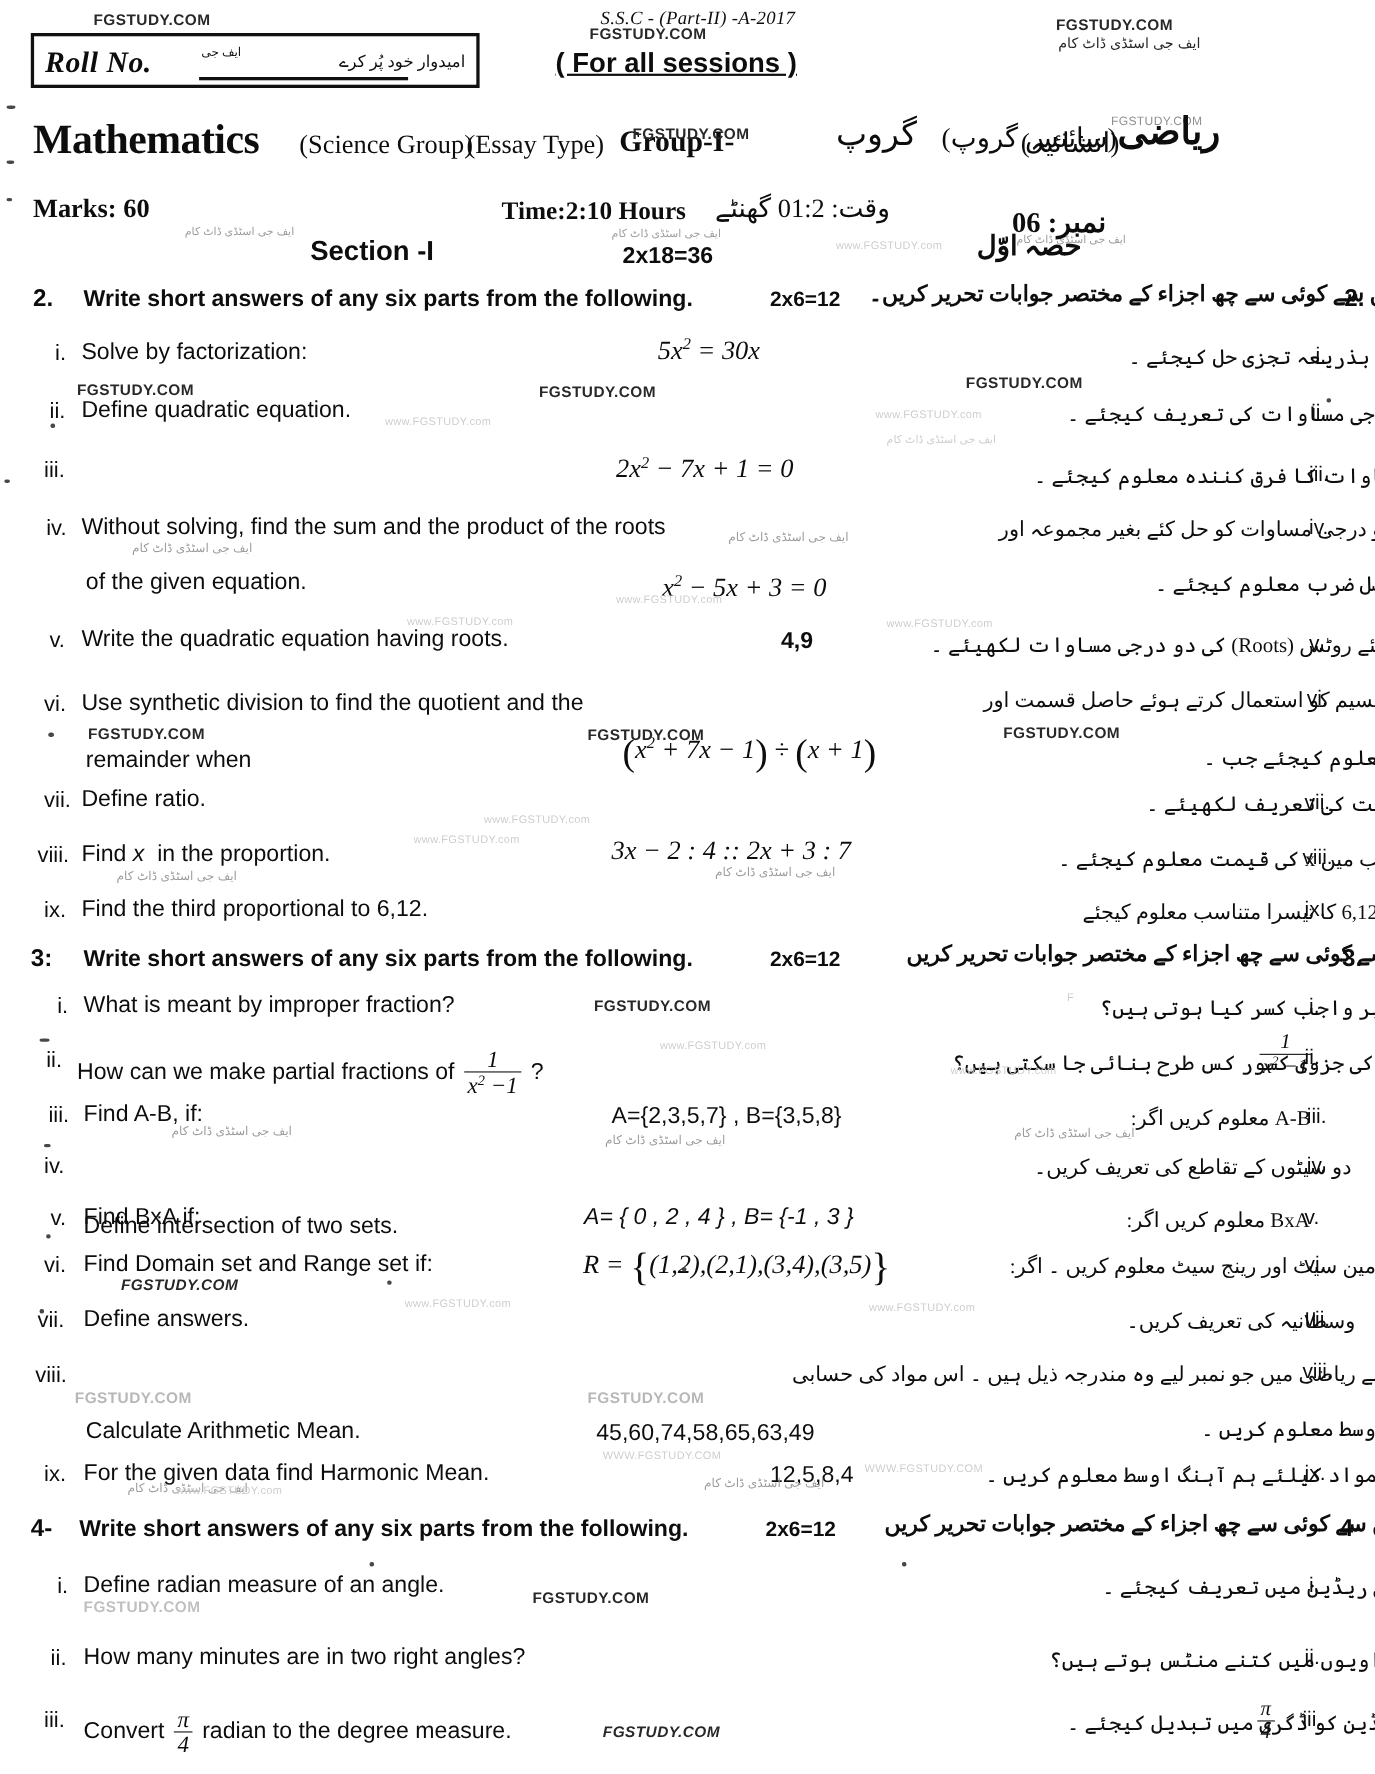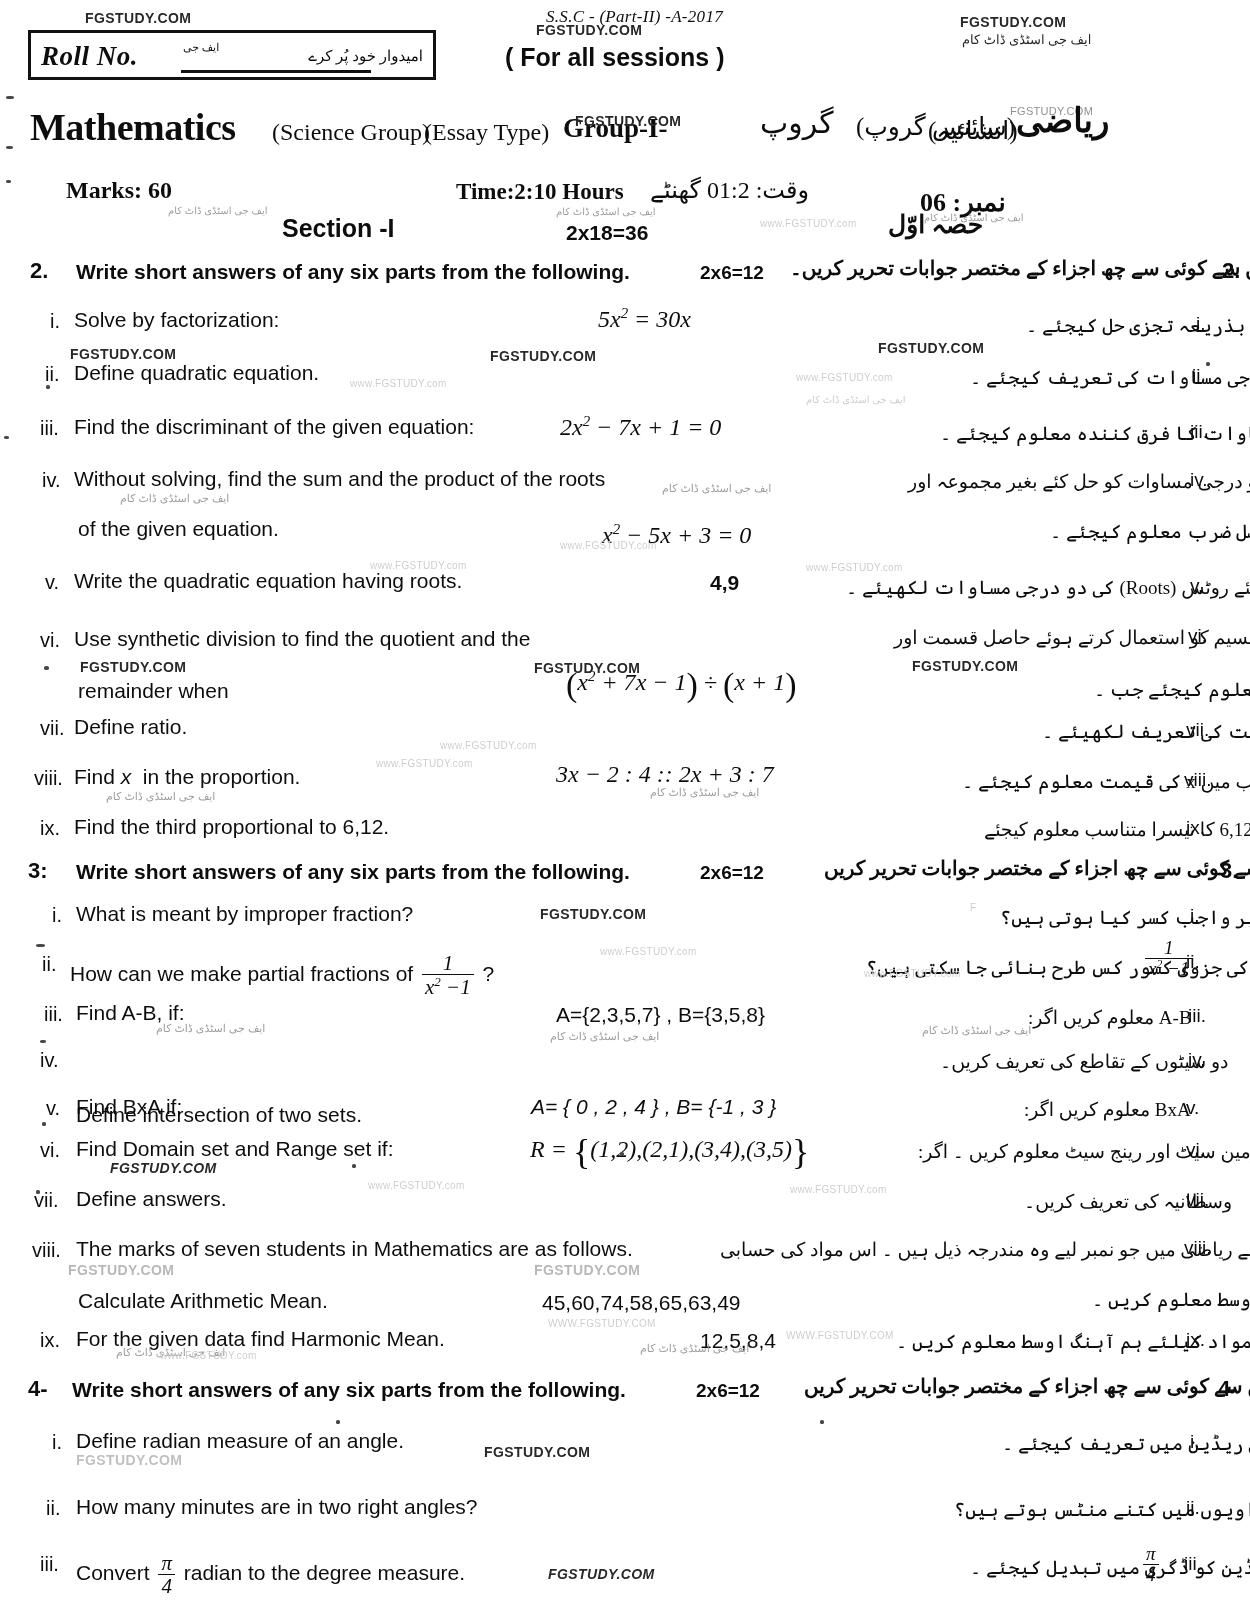--- a/index.html
+++ b/index.html
@@ -72,21 +72,21 @@
     font-family: "Liberation Serif", serif;
     font-weight: bold; font-size: 27px;
   }
   .urdu { direction: rtl; unicode-bidi: bidi-override; }
   .urdu-title {
     font-size: 34px; font-weight: bold; direction: rtl;
   }
   .urdu-title-sub { font-size: 25px; direction: rtl; }
   .marks {
     font-family: "Liberation Serif", serif;
-    font-weight: bold; font-size: 24px; margin-left: 36px;
+    font-weight: bold; font-size: 24px;
   }
   .time {
     font-family: "Liberation Serif", serif;
     font-weight: bold; font-size: 23px;
   }
   .section {
     font-family: "Liberation Sans", sans-serif;
     font-weight: bold; font-size: 25px;
   }
   .totalmarks {
@@ -199,21 +199,21 @@
   <div id="rollbox">
     <div id="rollbox-inner">
       <span class="roll-label">Roll No.</span>
       <span class="roll-rule"></span>
       <span class="roll-urdu-sm urdu">ایف جی</span>
       <span class="roll-urdu urdu">امیدوار خود پُر کرے</span>
     </div>
   </div>
 
   <div class="t exam-code" style="left:546px; top:8px;">S.S.C - (Part-II) -A-2017</div>
-  <div class="t sessions" style="left:505px; top:45px;">( For all sessions )</div>
+  <div class="t sessions" style="left:505px; top:45px;text-decoration:underline;">( For all sessions )</div>
 
   <div class="t subject" style="left:30px; top:108px;">Mathematics</div>
   <div class="t subject-sub" style="left:272px; top:120px;">(Science Group)</div>
   <div class="t subject-sub" style="left:424px; top:120px;">(Essay Type)</div>
   <div class="t group-en" style="left:563px; top:115px;">Group-I-</div>
   <div class="t urdu" style="left:760px; top:108px; font-size:30px;">گروپ</div>
   <div class="wm dark" style="left:575px; top:113px;">FGSTUDY.COM</div>
   <div class="wm mid" style="left:1010px; top:105px; color:#8d8d8d;">FGSTUDY.COM</div>
 
   <div class="t urdu-title" style="left:1016px; top:104px;">ریاضی</div>
@@ -251,21 +251,20 @@
 
   <div class="t inum" style="left:45px; top:364px;">ii.</div>
   <div class="t itext" style="left:74px; top:362px;">Define quadratic equation.</div>
   <div class="t iurdu" style="left:970px; top:368px;">دو درجی مساوات کی تعریف کیجئے ۔</div>
   <div class="t iurdu-num" style="left:1192px; top:366px;">ii.</div>
   <div class="wm faint" style="left:350px; top:378px;">www.FGSTUDY.com</div>
   <div class="wm faint" style="left:796px; top:372px;">www.FGSTUDY.com</div>
   <div class="wm faint urdu" style="left:806px; top:394px;">ایف جی اسٹڈی ڈاٹ کام</div>
 
   <div class="t inum" style="left:40px; top:418px;">iii.</div>
-  <div class="t itext" style="left:74px; top:416px;">Find the discriminant of the given equation:</div>
   <div class="t math" style="left:560px; top:414px;">2<i>x</i><sup>2</sup> − 7<i>x</i> + 1 = 0</div>
   <div class="t iurdu" style="left:940px; top:424px;">دی گئی مساوات کا فرق کنندہ معلوم کیجئے ۔</div>
   <div class="t iurdu-num" style="left:1190px; top:422px;">iii.</div>
 
   <div class="t inum" style="left:42px; top:470px;">iv.</div>
   <div class="t itext" style="left:74px; top:468px;">Without solving, find the sum and the product of the roots</div>
   <div class="t itext" style="left:78px; top:518px;">of the given equation.</div>
   <div class="t math" style="left:602px; top:522px;"><i>x</i><sup>2</sup> − 5<i>x</i> + 3 = 0</div>
   <div class="t iurdu" style="left:908px; top:472px;">دی گئی دو درجی مساوات کو حل کئے بغیر مجموعہ اور</div>
   <div class="t iurdu" style="left:1050px; top:522px;">حاصل ضرب معلوم کیجئے ۔</div>
@@ -368,21 +367,20 @@
   <div class="wm dark" style="left:110px; top:1160px; font-style:italic;">FGSTUDY.COM</div>
   <div class="wm faint" style="left:368px; top:1180px;">www.FGSTUDY.com</div>
   <div class="wm faint" style="left:790px; top:1184px;">www.FGSTUDY.com</div>
 
   <div class="t inum" style="left:34px; top:1190px;">vii.</div>
   <div class="t itext" style="left:76px; top:1188px;">Define answers.</div>
   <div class="t iurdu" style="left:1024px; top:1192px;">وسطانیہ کی تعریف کریں۔</div>
   <div class="t iurdu-num" style="left:1186px; top:1190px;">vii.</div>
 
   <div class="t inum" style="left:32px; top:1240px;">viii.</div>
-  <div class="t itext" style="left:76px; top:1238px;">The marks of seven students in Mathematics are as follows.</div>
   <div class="t itext" style="left:78px; top:1290px;">Calculate Arithmetic Mean.</div>
   <div class="t math-up" style="left:542px; top:1292px;">45,60,74,58,65,63,49</div>
   <div class="t iurdu" style="left:720px; top:1240px;">سات طالب علموں نے ریاضی میں جو نمبر لیے وہ مندرجہ ذیل ہیں ۔ اس مواد کی حسابی</div>
   <div class="t iurdu" style="left:1092px; top:1290px;">اوسط معلوم کریں ۔</div>
   <div class="t iurdu-num" style="left:1184px; top:1238px;">viii.</div>
   <div class="wm dark" style="left:68px; top:1262px; color:#b5b5b5;">FGSTUDY.COM</div>
   <div class="wm dark" style="left:534px; top:1262px; color:#b5b5b5;">FGSTUDY.COM</div>
 
   <div class="t inum" style="left:40px; top:1330px;">ix.</div>
   <div class="t itext" style="left:76px; top:1328px;">For the given data find Harmonic Mean.</div>

